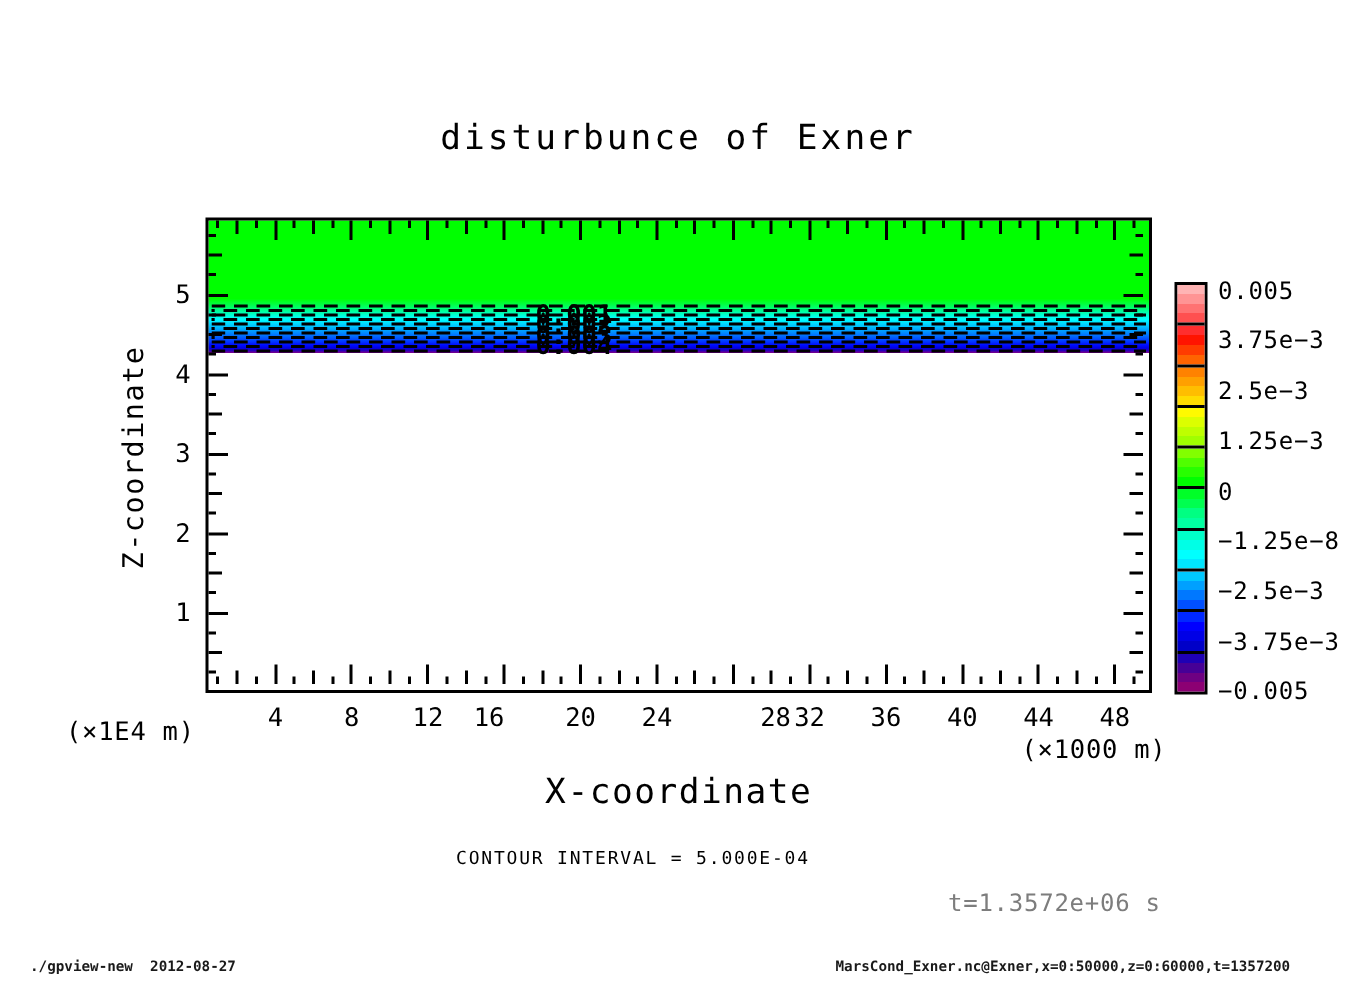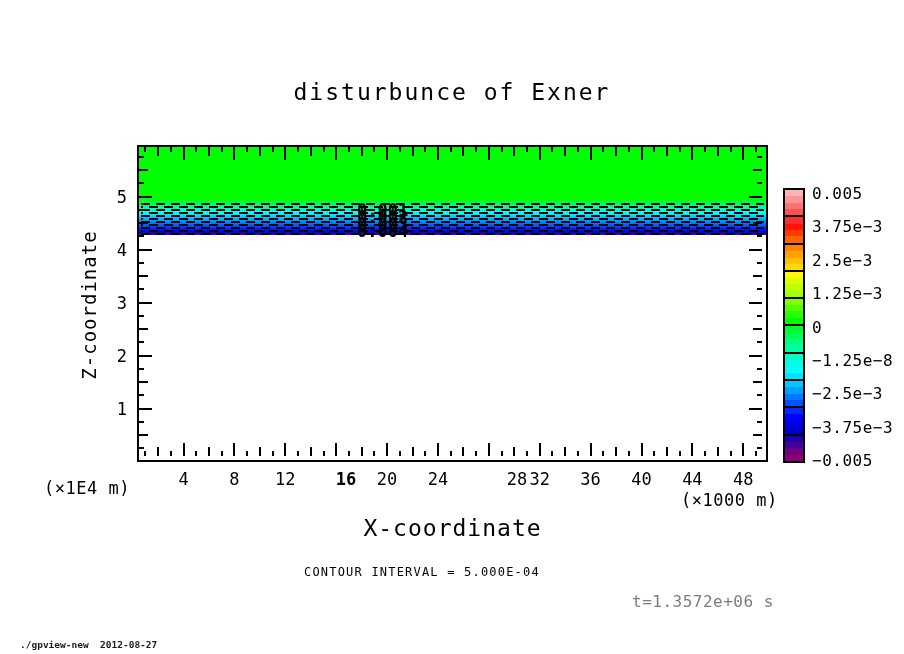--- a/index.html
+++ b/index.html
@@ -209,21 +209,21 @@
         <div class="clab" style="left: 218px; top: 60px;">0.002</div>
         <div class="clab" style="left: 218px; top: 67px;">0.003</div>
         <div class="clab" style="left: 218px; top: 74px;">0.004</div>
       </div>
   </div>
 
   <div id="xticklabels">
       <div class="xt" style="left: 183.58px;">4</div>
       <div class="xt" style="left: 234.46px;">8</div>
       <div class="xt" style="left: 285.34px;">12</div>
-      <div class="xt" style="left: 346px; font-weight: bold;">16</div>
+      <div class="xt" style="left: 326px;">16</div>
       <div class="xt" style="left: 387.1px;">20</div>
       <div class="xt" style="left: 437.98px;">24</div>
       <div class="xt" style="left: 517px;">28</div>
       <div class="xt" style="left: 539.74px;">32</div>
       <div class="xt" style="left: 590.62px;">36</div>
       <div class="xt" style="left: 641.5px;">40</div>
       <div class="xt" style="left: 692.38px;">44</div>
       <div class="xt" style="left: 743.26px;">48</div>
     </div>
   <div id="yticklabels">
@@ -259,13 +259,14 @@
       <div class="cbl" style="top: 351px;">−1.25e−8</div>
       <div class="cbl" style="top: 384.4px;">−2.5e−3</div>
       <div class="cbl" style="top: 417.8px;">−3.75e−3</div>
       <div class="cbl" style="top: 451.2px;">−0.005</div>
     </div>
 
   <div class="abs cinterval">CONTOUR INTERVAL = 5.000E-04</div>
   <div class="abs timetext">t=1.3572e+06 s</div>
 
   <div class="abs footer footer-left">./gpview-new  2012-08-27</div>
+  <div class="abs footer footer-right">MarsCond_Exner.nc@Exner,x=0:50000,z=0:60000,t=1357200</div>
 </div>
 
 </body></html>

